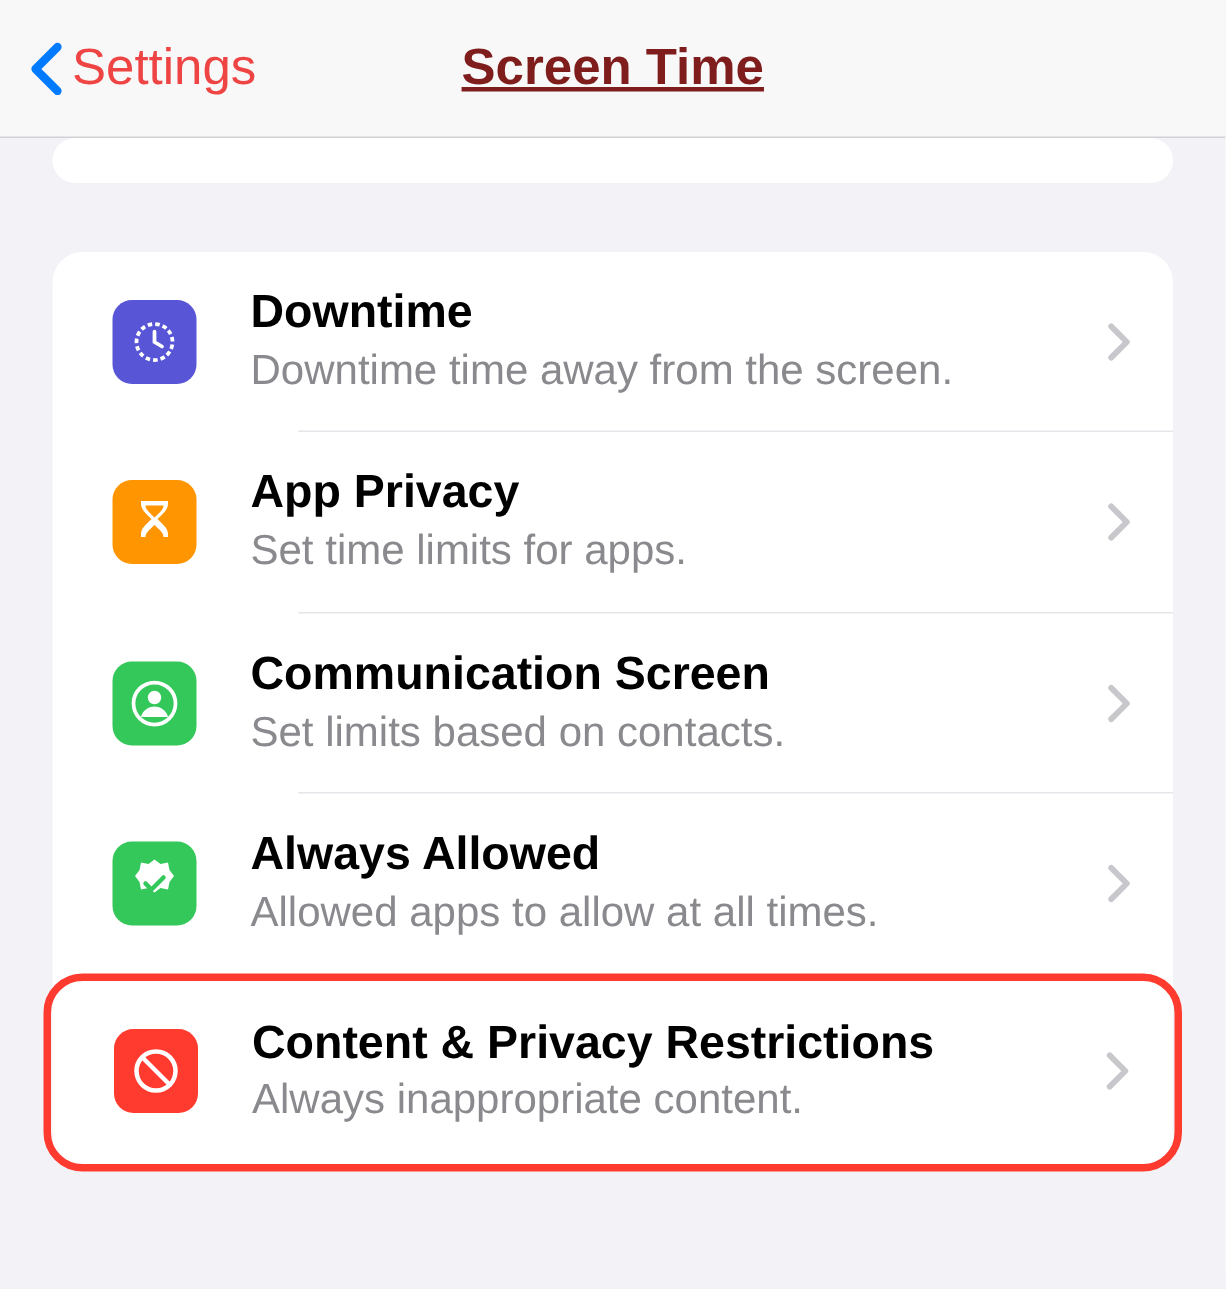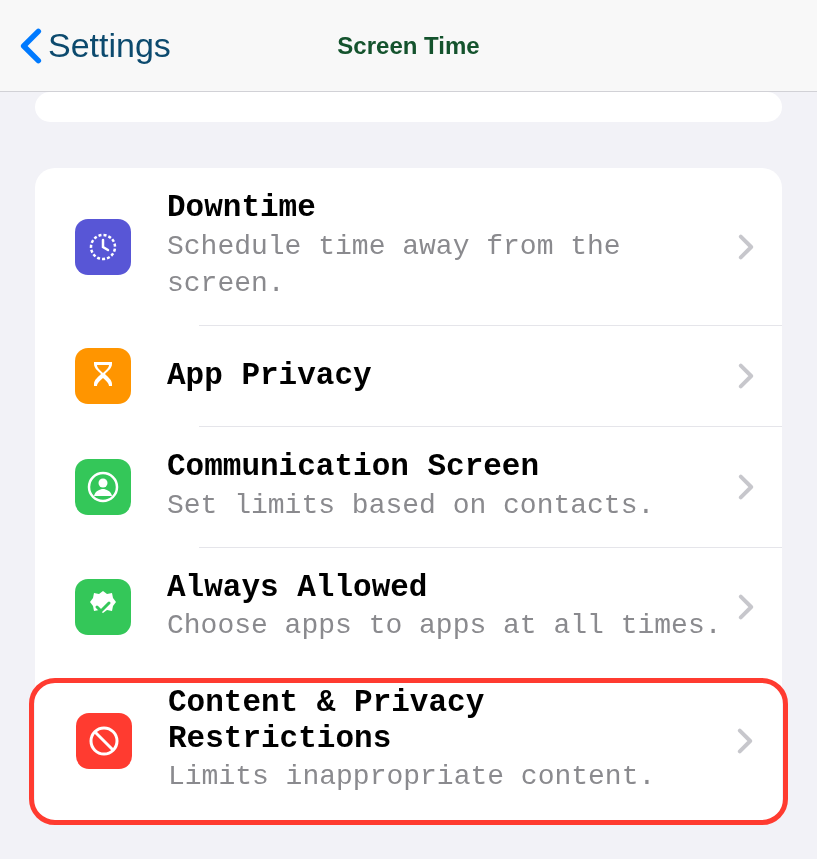--- a/index.html
+++ b/index.html
@@ -15,37 +15,38 @@
       border-bottom: 1px solid #d1d1d6;
       height: 92px;
       display: flex;
       align-items: center;
       position: relative;
       padding: 0 20px;
     }
     .back-button {
       display: flex;
       align-items: center;
-      color: #0c4a6e;
+      color: #ef4444;
       font-size: 34px;
       font-weight: 400;
       cursor: pointer;
       gap: 6px;
     }
     .back-chevron {
       width: 22px;
       height: 38px;
     }
     .nav-title {
       position: absolute;
       left: 50%;
       transform: translateX(-50%);
-      font-size: 24px;
+      font-size: 34px;
       font-weight: 700;
-      color: #14532d;
+      color: #7f1d1d;
+      text-decoration: underline;
     }
     .content {
       padding: 0 35px;
     }
     .card-stub {
       background: #fff;
       border-radius: 20px;
       height: 30px;
       margin-top: 0;
       position: relative;
@@ -54,21 +55,20 @@
       color: #8a8a8e;
       font-size: 28px;
       font-weight: 400;
       padding: 24px 0 0 40px;
     }
     .list-group {
       background: #fff;
       border-radius: 20px;
       margin-top: 46px;
       overflow: visible;
-      font-family: Liberation Mono, monospace;
     }
     .list-item {
       display: flex;
       align-items: center;
       padding: 22px 28px 22px 12px;
       cursor: pointer;
       position: relative;
     }
     .list-item-inner {
       display: flex;
@@ -115,22 +115,22 @@
     }
     .chevron-right {
       width: 16px;
       height: 26px;
       flex-shrink: 0;
       margin-left: 16px;
     }
     .highlighted {
       border: 5px solid #ff3b30;
       border-radius: 26px;
-      margin: 11px -6px -6px -6px;
-      padding: 2px 30px 24px 14px;
+      margin: 0 -6px -6px -6px;
+      padding: 23px 30px 24px 14px;
     }
     .highlighted .list-item-inner { padding-left: 28px; }
   </style>
 </head>
 <body>
 
 <div class="nav-bar">
   <div class="back-button">
     <svg class="back-chevron" viewBox="0 0 12 20" fill="none">
       <path d="M10 2 L2 10 L10 18" stroke="#007aff" stroke-width="3" stroke-linecap="round" stroke-linejoin="round"></path>
@@ -150,39 +150,40 @@
     <div class="list-item">
       <div class="list-item-inner">
         <div class="item-icon icon-downtime">
           <svg width="34" height="34" viewBox="0 0 34 34" fill="none">
             <circle cx="17" cy="17" r="12" stroke="#fff" stroke-width="2.5" fill="none" stroke-dasharray="3 2" transform="rotate(-40 17 17)"></circle>
             <path d="M17 10 L17 17 L22 20" stroke="#fff" stroke-width="2.5" stroke-linecap="round" fill="none"></path>
           </svg>
         </div>
         <div class="item-text">
           <div class="item-title">Downtime</div>
-          <div class="item-subtitle">Schedule time away from the screen.</div>
+          <div class="item-subtitle">Downtime time away from the screen.</div>
         </div>
         <svg class="chevron-right" viewBox="0 0 12 20" fill="none">
           <path d="M2 2 L10 10 L2 18" stroke="#c7c7cc" stroke-width="3" stroke-linecap="round" stroke-linejoin="round"></path>
         </svg>
       </div>
     </div>
 
     <div class="divider"></div>
 
     <div class="list-item">
       <div class="list-item-inner">
         <div class="item-icon icon-applimits">
           <svg width="30" height="36" viewBox="0 0 30 36" fill="#fff">
             <path d="M6 4 h18 v2 c0 4 -4 7 -7 10 c3 3 7 6 7 10 v2 h-18 v-2 c0-4 4-7 7-10 c-3-3 -7-6 -7-10 v-2 z M9 7 c0 3 3 5 6 8 c3-3 6-5 6-8 z M15 20 c-3 3 -6 5 -6 8 h12 c0-3 -3-5 -6-8 z"></path>
           </svg>
         </div>
         <div class="item-text">
           <div class="item-title">App Privacy</div>
+          <div class="item-subtitle">Set time limits for apps.</div>
         </div>
         <svg class="chevron-right" viewBox="0 0 12 20" fill="none">
           <path d="M2 2 L10 10 L2 18" stroke="#c7c7cc" stroke-width="3" stroke-linecap="round" stroke-linejoin="round"></path>
         </svg>
       </div>
     </div>
 
     <div class="divider"></div>
 
     <div class="list-item">
@@ -209,39 +210,39 @@
     <div class="list-item">
       <div class="list-item-inner">
         <div class="item-icon icon-always">
           <svg width="38" height="38" viewBox="0 0 38 38" fill="#fff">
             <path d="M19 3 l4 3 5-1 1 5 3 4 -3 4 -1 5 -5-1 -4 3 -4-3 -5 1 -1-5 -3-4 3-4 1-5 5 1 z"></path>
             <path d="M13 19 l4 4 8-8" stroke="#34c759" stroke-width="3" stroke-linecap="round" stroke-linejoin="round" fill="none"></path>
           </svg>
         </div>
         <div class="item-text">
           <div class="item-title">Always Allowed</div>
-          <div class="item-subtitle">Choose apps to apps at all times.</div>
+          <div class="item-subtitle">Allowed apps to allow at all times.</div>
         </div>
         <svg class="chevron-right" viewBox="0 0 12 20" fill="none">
           <path d="M2 2 L10 10 L2 18" stroke="#c7c7cc" stroke-width="3" stroke-linecap="round" stroke-linejoin="round"></path>
         </svg>
       </div>
     </div>
 
     <div class="list-item highlighted">
       <div class="list-item-inner">
         <div class="item-icon icon-content">
           <svg width="36" height="36" viewBox="0 0 36 36" fill="none">
             <circle cx="18" cy="18" r="13" stroke="#fff" stroke-width="3"></circle>
             <line x1="9" y1="9" x2="27" y2="27" stroke="#fff" stroke-width="3"></line>
           </svg>
         </div>
         <div class="item-text">
           <div class="item-title">Content &amp; Privacy Restrictions</div>
-          <div class="item-subtitle">Limits inappropriate content.</div>
+          <div class="item-subtitle">Always inappropriate content.</div>
         </div>
         <svg class="chevron-right" viewBox="0 0 12 20" fill="none">
           <path d="M2 2 L10 10 L2 18" stroke="#c7c7cc" stroke-width="3" stroke-linecap="round" stroke-linejoin="round"></path>
         </svg>
       </div>
     </div>
 
   </div>
 
 </div>

